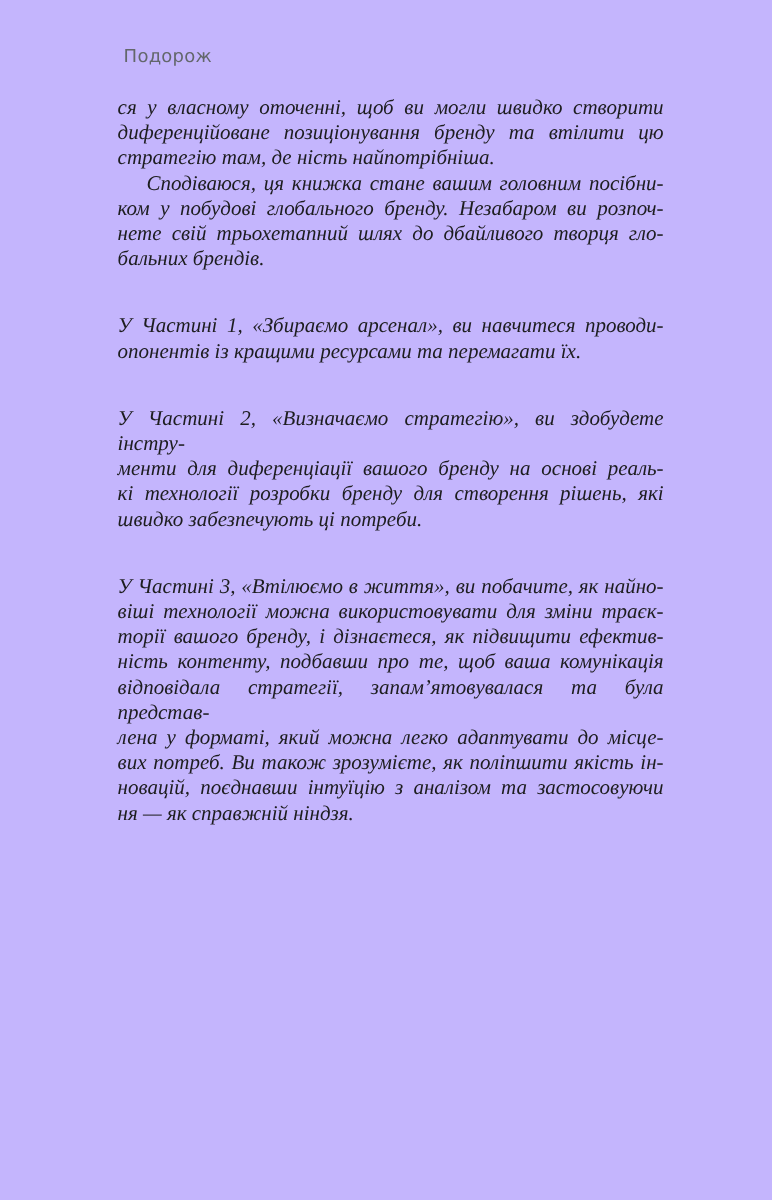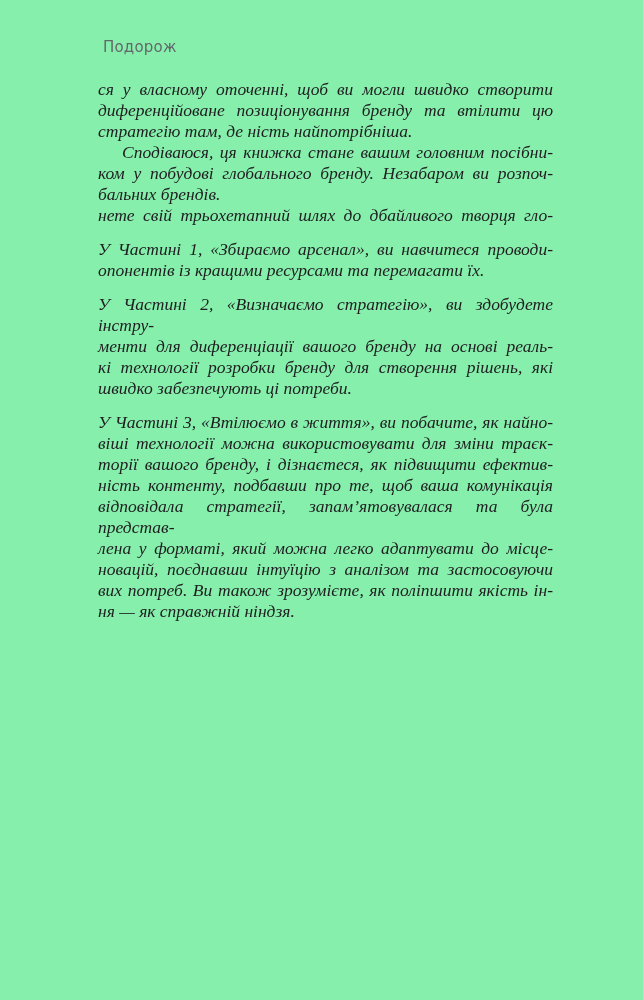--- a/index.html
+++ b/index.html
@@ -4,21 +4,21 @@
 <style>
   html, body {
     margin: 0;
     padding: 0;
     background: #ffffff;
   }
   .page {
     position: relative;
     width: 643px;
     height: 1000px;
-    background: #86efac;
+    background: #c4b5fd;
     overflow: hidden;
   }
   .running-header {
     position: absolute;
     left: 103px;
     top: 38px;
     font-family: "DejaVu Sans", sans-serif;
     font-size: 15px;
     line-height: 18px;
     color: #63676b;
@@ -28,21 +28,21 @@
     position: absolute;
     left: 98px;
     top: 79px;
     width: 455px;
     font-family: "Liberation Serif", serif;
     font-size: 17.5px;
     line-height: 21px;
     color: #1d1d1f;
   }
   .para { margin: 0; }
-  .para.gap { margin-top: 13px; }
+  .para.gap { margin-top: 35px; }
   .line {
     text-align: justify;
     text-align-last: justify;
     font-style: italic;
   }
   .line.final {
     text-align-last: left;
   }
   .line.indent {
     padding-left: 24px;
@@ -55,38 +55,38 @@
   <div class="running-header">Подорож</div>
   <div class="body-text">
       <div class="para">
         <div class="line">ся у власному оточенні, щоб ви могли швидко створити</div>
         <div class="line">диференційоване позиціонування бренду та втілити цю</div>
         <div class="line final">стратегію там, де ність найпотрібніша.</div>
       </div>
       <div class="para">
         <div class="line indent">Сподіваюся, ця книжка стане вашим головним посібни-</div>
         <div class="line">ком у побудові глобального бренду. Незабаром ви розпоч-</div>
+        <div class="line">нете свій трьохетапний шлях до дбайливого творця гло-</div>
         <div class="line final">бальних брендів.</div>
-        <div class="line">нете свій трьохетапний шлях до дбайливого творця гло-</div>
       </div>
       <div class="para gap">
         <div class="line">У Частині 1, «Збираємо арсенал», ви навчитеся проводи-</div>
         <div class="line final">опонентів із кращими ресурсами та перемагати їх.</div>
       </div>
       <div class="para gap">
         <div class="line">У Частині 2, «Визначаємо стратегію», ви здобудете інстру-</div>
         <div class="line">менти для диференціації вашого бренду на основі реаль-</div>
         <div class="line">кі технології розробки бренду для створення рішень, які</div>
         <div class="line final">швидко забезпечують ці потреби.</div>
       </div>
       <div class="para gap">
         <div class="line">У Частині 3, «Втілюємо в життя», ви побачите, як найно-</div>
         <div class="line">віші технології можна використовувати для зміни траєк-</div>
         <div class="line">торії вашого бренду, і дізнаєтеся, як підвищити ефектив-</div>
         <div class="line">ність контенту, подбавши про те, щоб ваша комунікація</div>
         <div class="line">відповідала стратегії, запам’ятовувалася та була представ-</div>
         <div class="line">лена у форматі, який можна легко адаптувати до місце-</div>
+        <div class="line">вих потреб. Ви також зрозумієте, як поліпшити якість ін-</div>
         <div class="line">новацій, поєднавши інтуїцію з аналізом та застосовуючи</div>
-        <div class="line">вих потреб. Ви також зрозумієте, як поліпшити якість ін-</div>
         <div class="line final">ня — як справжній ніндзя.</div>
       </div>
     </div>
 </div>
 
 </body></html>

